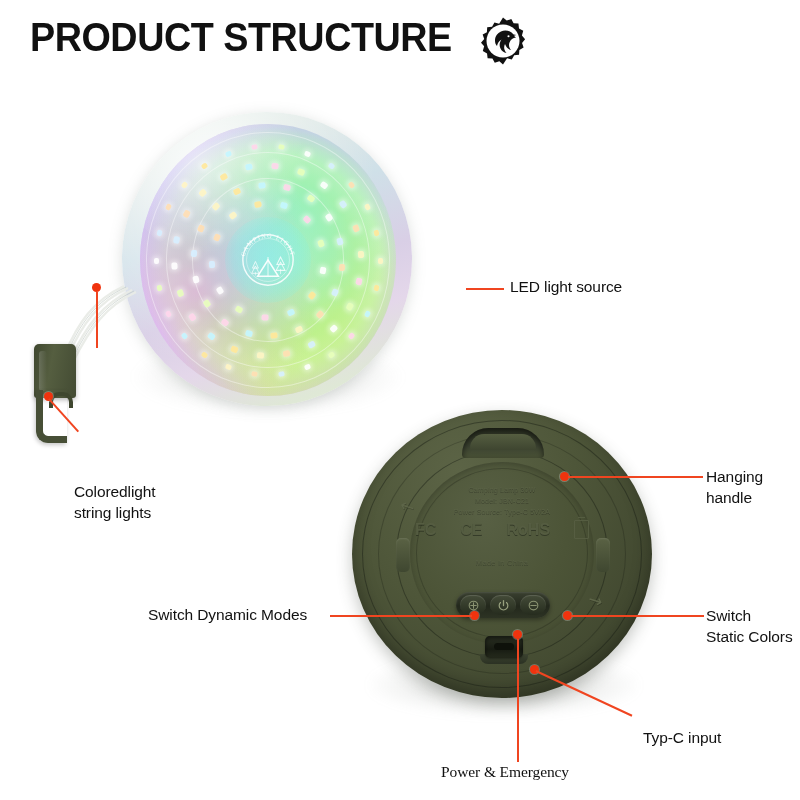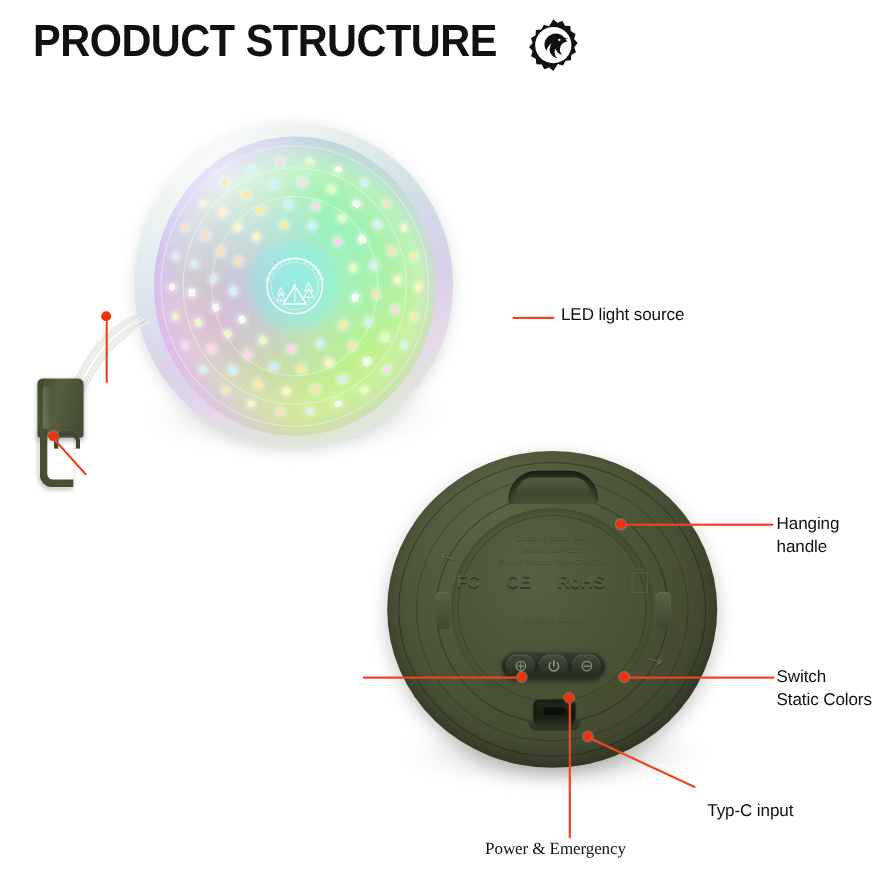--- a/index.html
+++ b/index.html
@@ -452,30 +452,35 @@
   </div>
 
   <div class="lead" style="left:466px;top:288px;width:38px;"></div>
   <div class="callout" style="left:510px;top:277px;">LED light source</div>
 
   <div class="dot" style="left:92px;top:283px;"></div>
   <div class="lead v" style="left:96px;top:292px;height:56px;"></div>
 
   <div class="dot" style="left:44px;top:392px;"></div>
   <div class="lead" style="left:49px;top:398px;width:44px;transform:rotate(48deg);"></div>
+  <div class="callout two" style="left:74px;top:481px;">
+    <div>Coloredlight</div>
+    <div>string lights</div>
+  </div>
 
   <div class="dot" style="left:560px;top:472px;"></div>
   <div class="lead" style="left:568px;top:476px;width:135px;"></div>
   <div class="callout two" style="left:706px;top:466px;">
     <div>Hanging</div>
     <div>handle</div>
   </div>
 
   <div class="dot" style="left:470px;top:611px;"></div>
   <div class="lead" style="left:330px;top:615px;width:142px;"></div>
+  <div class="callout" style="left:148px;top:605px;">Switch Dynamic Modes</div>
 
   <div class="dot" style="left:563px;top:611px;"></div>
   <div class="lead" style="left:571px;top:615px;width:133px;"></div>
   <div class="callout two" style="left:706px;top:605px;">
     <div>Switch</div>
     <div>Static Colors</div>
   </div>
 
   <div class="dot" style="left:530px;top:665px;"></div>
   <div class="lead" style="left:536px;top:670px;width:106px;transform:rotate(25deg);"></div>

